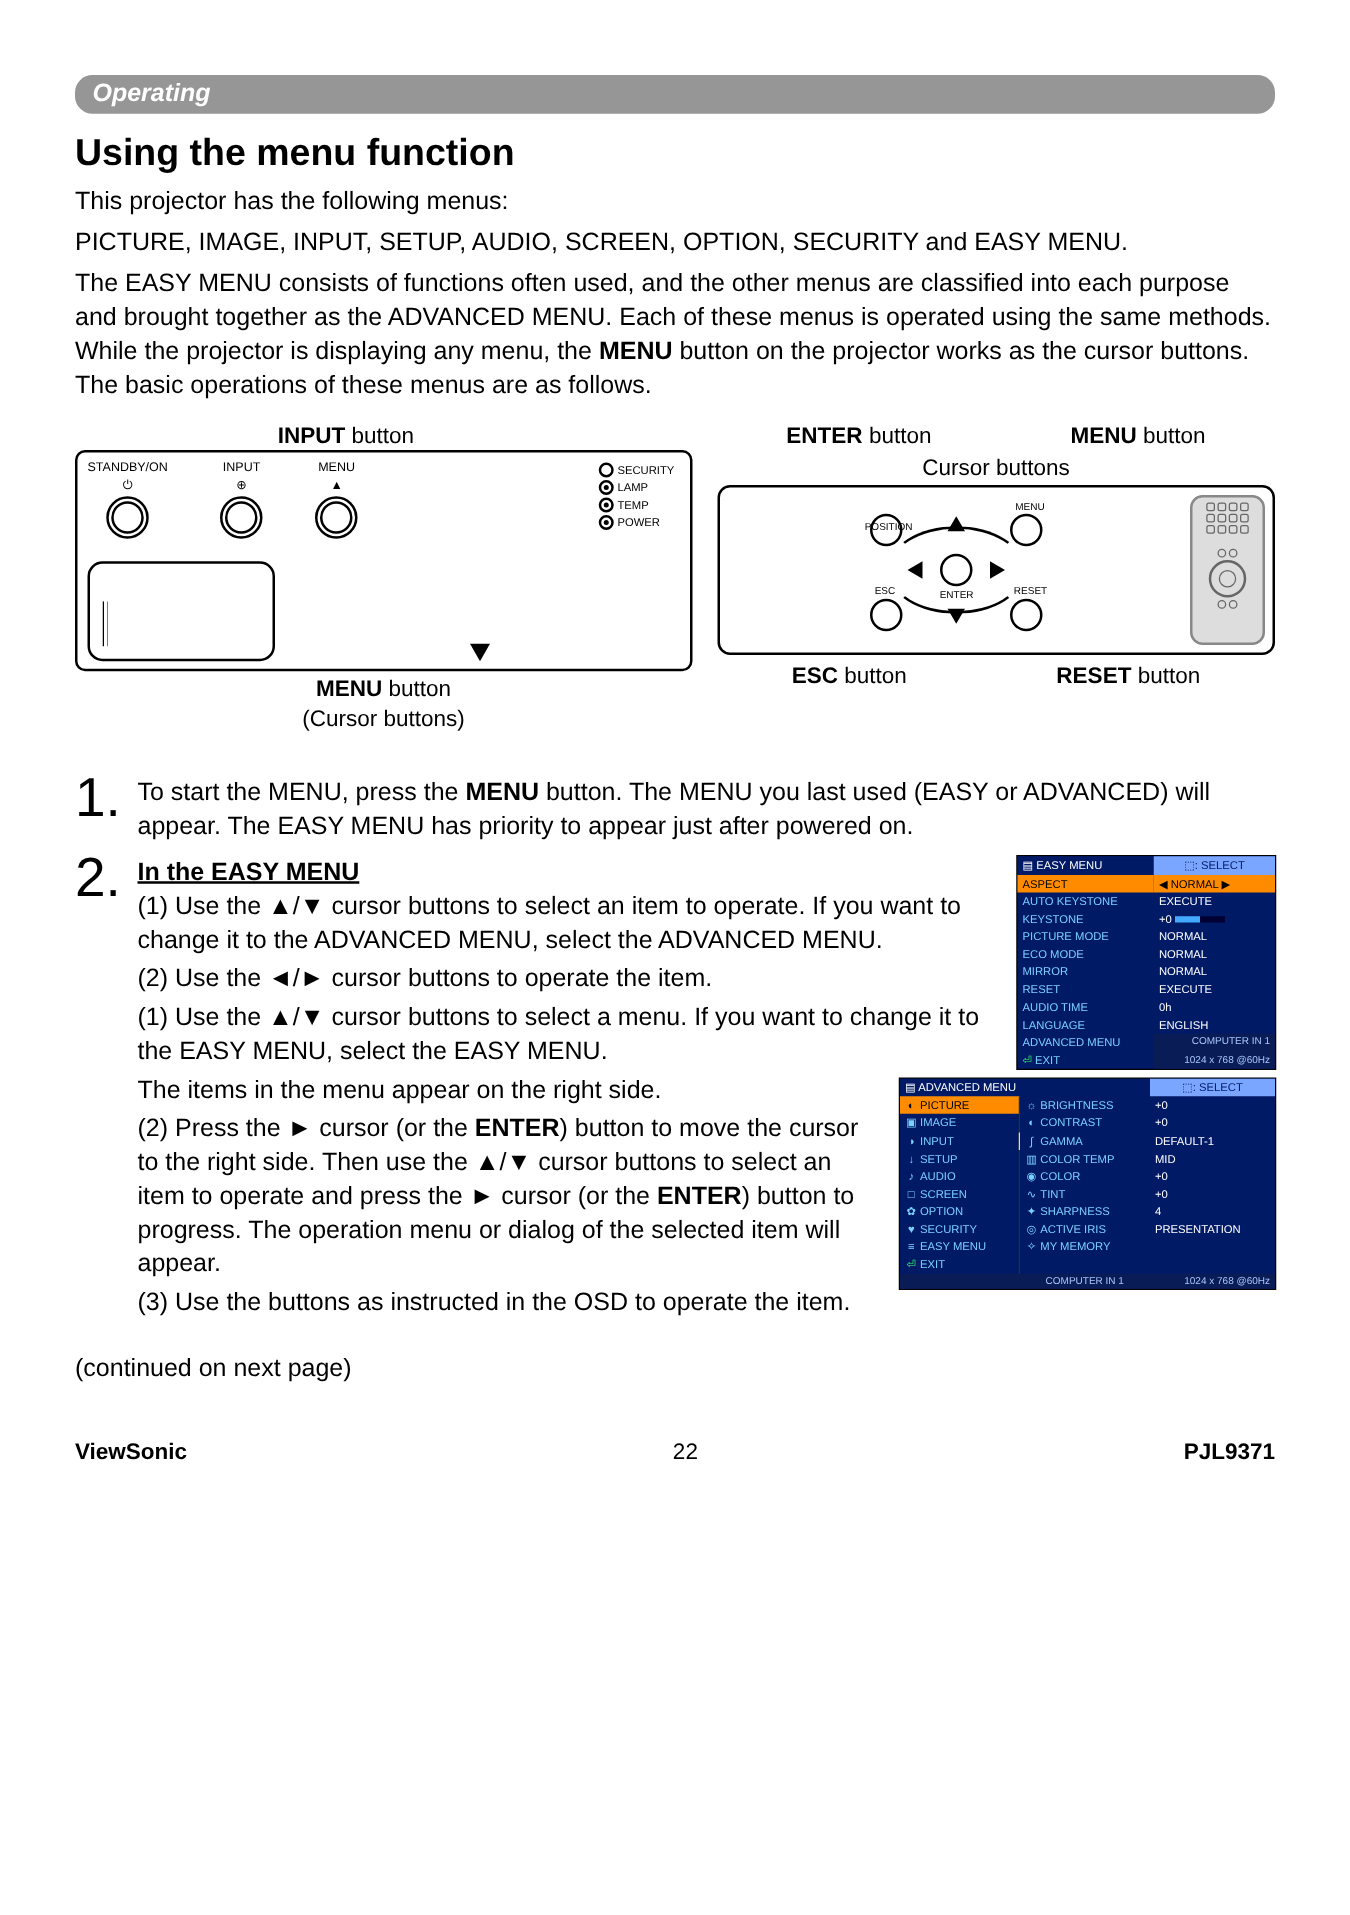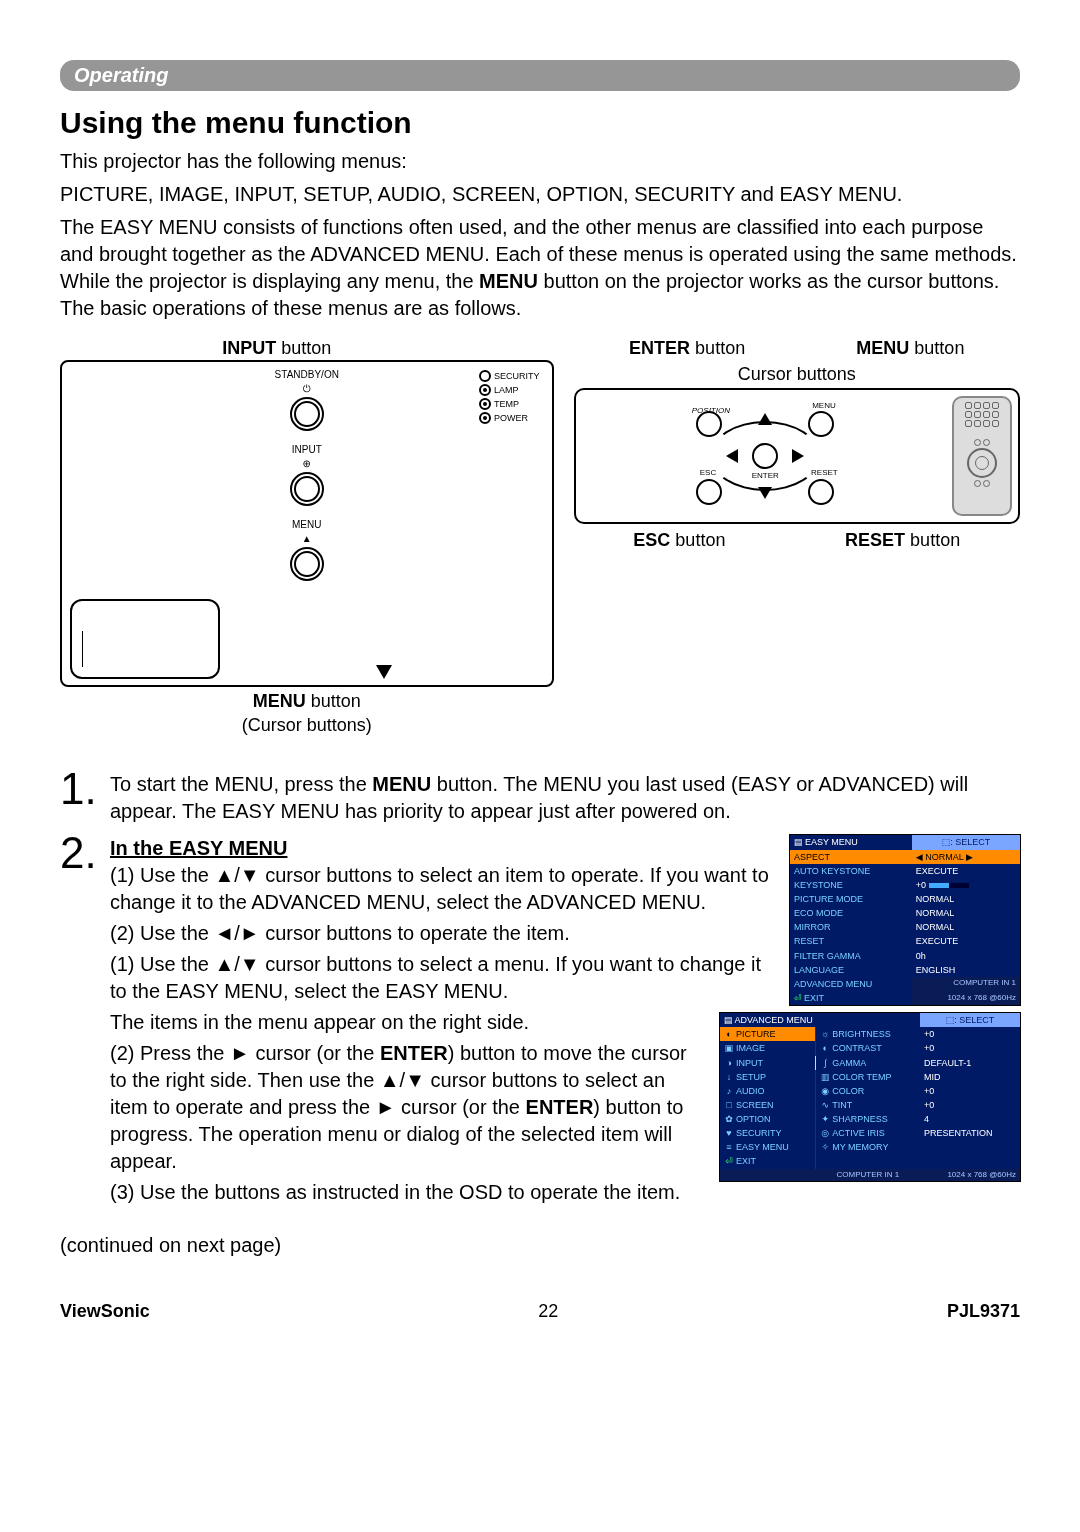--- a/index.html
+++ b/index.html
@@ -62,25 +62,24 @@
     border: 2px solid #000;
     border-radius: 8px;
     width: 100%;
     background: #fff;
     padding: 6px 8px;
     position: relative;
   }
   .panel-top-row {
     display: flex;
     justify-content: flex-start;
-    gap: 12px;
+    gap: 42px;
     font-size: 11px;
-    align-items: center;
+    align-items: flex-start;
     position: relative;
-    flex-direction: column;
   }
   .pbtn {
     display: flex;
     flex-direction: column;
     align-items: center;
     font-size: 10px;
     gap: 1px;
   }
   .dial {
     width: 34px; height: 34px;
@@ -208,21 +207,21 @@
   .menu-fig{
     float:right;
     margin-left:12px;
     margin-bottom:8px;
   }
   .osd{
     font-size:9px;
     color:#fff;
     background:#001a66;
     border-collapse:collapse;
-    width:230px;
+    width:206px;
     box-shadow: 0 0 0 1px #000;
   }
   .osd td{padding:1px 4px;white-space:nowrap;}
   .osd .hdr{background:#001a66;}
   .osd .hdr-rt{background:#7aa6ff;color:#001a66;text-align:center;}
   .osd .sel{background:#ff8c00;color:#000;}
   .osd .k{color:#7ad0ff;}
   .osd .v{color:#fff;}
   .osd .foot{background:#0a1c55;color:#a8c6ff;font-size:8px;}
   .osd .exit-ico{color:#3f6;}
@@ -316,21 +315,21 @@
     <div class="diagram-right">
       <div class="label-row">
         <div class="label-block"><b>ENTER</b><span> button</span></div>
         <div class="label-block"><b>MENU</b><span> button</span></div>
       </div>
       <div class="label-block" style="margin-bottom:2px;">Cursor buttons</div>
       <div class="remote-panel">
         <div class="dpad-box">
           <div class="dpad">
             <div class="circle-sm" style="left:6px;top:10px;"></div>
-            <div class="dpad-label" style="left:2px;top:5px;font-style:italic;">POSITION</div>
+            <div class="dpad-label" style="left:2px;top:16px;">POSITION</div>
             <div class="circle-sm" style="right:6px;top:10px;"></div>
             <div class="dpad-label" style="right:4px;top:0;">MENU</div>
             <div class="tri up" style="left:68px;top:12px;"></div>
             <div class="tri down" style="left:68px;bottom:12px;"></div>
             <div class="tri left" style="left:36px;top:48px;"></div>
             <div class="tri right" style="right:36px;top:48px;"></div>
             <div class="circle-sm" style="left:62px;top:42px;"></div>
             <div class="dpad-label" style="left:62px;top:70px;">ENTER</div>
             <div class="circle-sm" style="left:6px;bottom:6px;"></div>
             <div class="dpad-label" style="left:10px;bottom:32px;">ESC</div>
@@ -419,21 +418,21 @@
                 </tr>
                 <tr>
                   <td class="k">MIRROR</td>
                   <td class="v" style="">NORMAL</td>
                 </tr>
                 <tr>
                   <td class="k">RESET</td>
                   <td class="v" style="">EXECUTE</td>
                 </tr>
                 <tr>
-                  <td class="k">FILTER GAMMA</td>
+                  <td class="k">AUDIO TIME</td>
                   <td class="v" style="">0h</td>
                 </tr>
                 <tr>
                   <td class="k">LANGUAGE</td>
                   <td class="v" style="">ENGLISH</td>
                 </tr>
                 <tr>
                   <td class="k">ADVANCED MENU</td>
                   <td class="foot" style="text-align:right;">COMPUTER IN 1</td>
                 </tr>

